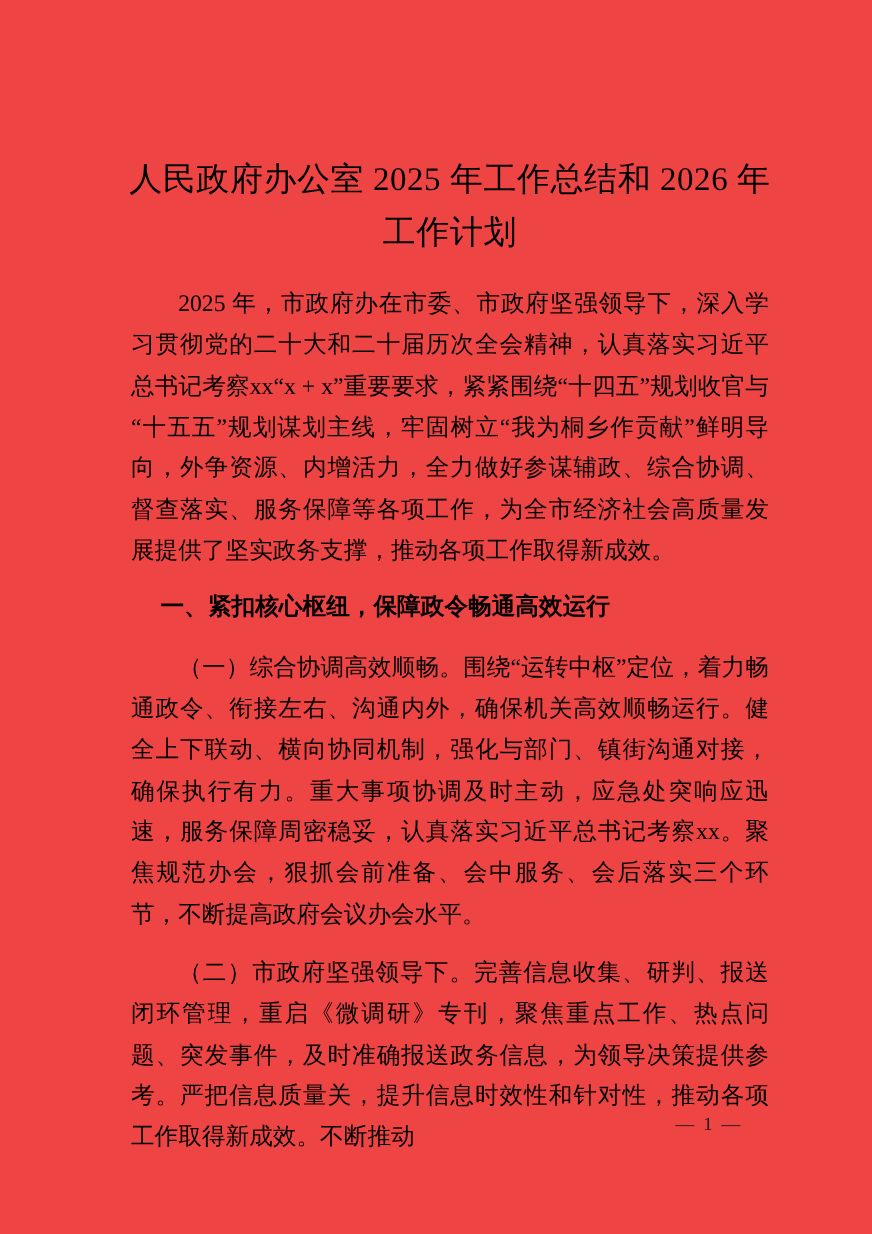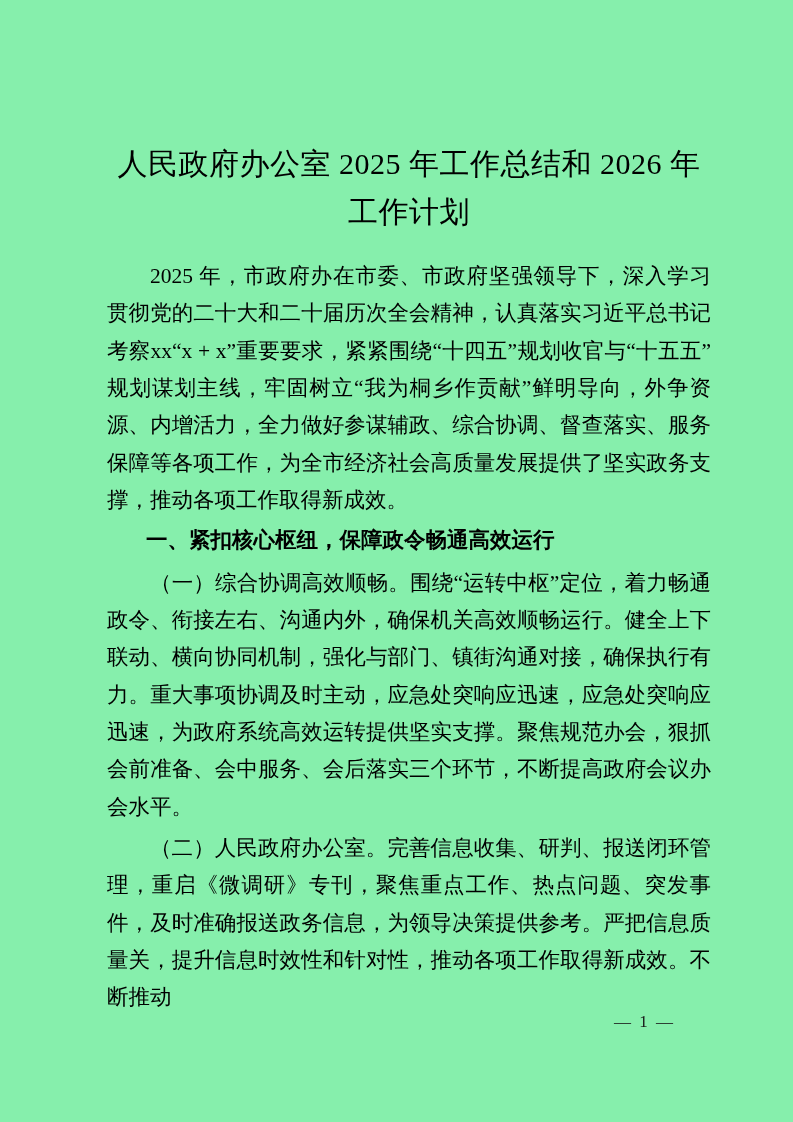--- a/index.html
+++ b/index.html
@@ -4,21 +4,21 @@
 <style>
   html, body {
     margin: 0;
     padding: 0;
     background: #ffffff;
   }
   .page {
     position: relative;
     width: 793px;
     height: 1122px;
-    background: #86efac;
+    background: #ef4444;
     overflow: hidden;
     color: #000;
     font-family: "Liberation Serif", "DejaVu Serif", serif;
   }
   .content {
     position: absolute;
     left: 103px;
     top: 140px;
     width: 612px;
   }
@@ -30,21 +30,21 @@
     text-align: center;
     letter-spacing: 0.5px;
   }
   .body-block {
     font-size: 21.5px;
     line-height: 37.33px;
     text-align: justify;
     text-justify: inter-ideograph;
   }
   .body-block p {
-    margin: 4px;
+    margin: 16px;
     text-indent: 2em;
   }
   .intro-para {
     margin-top: 22px !important;
   }
   .section-heading {
     margin: 0;
     font-family: Liberation Mono, monospace;
     font-weight: bold;
     font-size: 21.5px;
@@ -74,24 +74,24 @@
 
     <h1 class="doc-title">人民政府办公室 2025 年工作总结和 2026 年工作计划</h1>
 
     <div class="body-block">
 
       <p class="intro-para">2025 年，市政府办在市委、市政府坚强领导下，深入学习贯彻党的二十大和二十届历次全会精神，认真落实习近平总书记考察xx“x + x”重要要求，紧紧围绕“十四五”规划收官与“十五五”规划谋划主线，牢固树立“我为桐乡作贡献”鲜明导向，外争资源、内增活力，全力做好参谋辅政、综合协调、督查落实、服务保障等各项工作，为全市经济社会高质量发展提供了坚实政务支撑，推动各项工作取得新成效。</p>
 
       <h2 class="section-heading">一、紧扣核心枢纽，保障政令畅通高效运行</h2>
 
       <p>
-        <span class="lead-in">（一）综合协调高效顺畅。</span><span>围绕“运转中枢”定位，着力畅通政令、衔接左右、沟通内外，确保机关高效顺畅运行。健全上下联动、横向协同机制，强化与部门、镇街沟通对接，确保执行有力。重大事项协调及时主动，应急处突响应迅速，应急处突响应迅速，为政府系统高效运转提供坚实支撑。聚焦规范办会，狠抓会前准备、会中服务、会后落实三个环节，不断提高政府会议办会水平。</span>
+        <span class="lead-in">（一）综合协调高效顺畅。</span><span>围绕“运转中枢”定位，着力畅通政令、衔接左右、沟通内外，确保机关高效顺畅运行。健全上下联动、横向协同机制，强化与部门、镇街沟通对接，确保执行有力。重大事项协调及时主动，应急处突响应迅速，服务保障周密稳妥，认真落实习近平总书记考察xx。聚焦规范办会，狠抓会前准备、会中服务、会后落实三个环节，不断提高政府会议办会水平。</span>
       </p>
 
       <p>
-        <span class="lead-in">（二）人民政府办公室。</span><span>完善信息收集、研判、报送闭环管理，重启《微调研》专刊，聚焦重点工作、热点问题、突发事件，及时准确报送政务信息，为领导决策提供参考。严把信息质量关，提升信息时效性和针对性，推动各项工作取得新成效。不断推动</span>
+        <span class="lead-in">（二）市政府坚强领导下。</span><span>完善信息收集、研判、报送闭环管理，重启《微调研》专刊，聚焦重点工作、热点问题、突发事件，及时准确报送政务信息，为领导决策提供参考。严把信息质量关，提升信息时效性和针对性，推动各项工作取得新成效。不断推动</span>
       </p>
 
     </div>
   </div>
 
   <div class="page-number">— 1 —</div>
 </div>
 
 </body></html>

